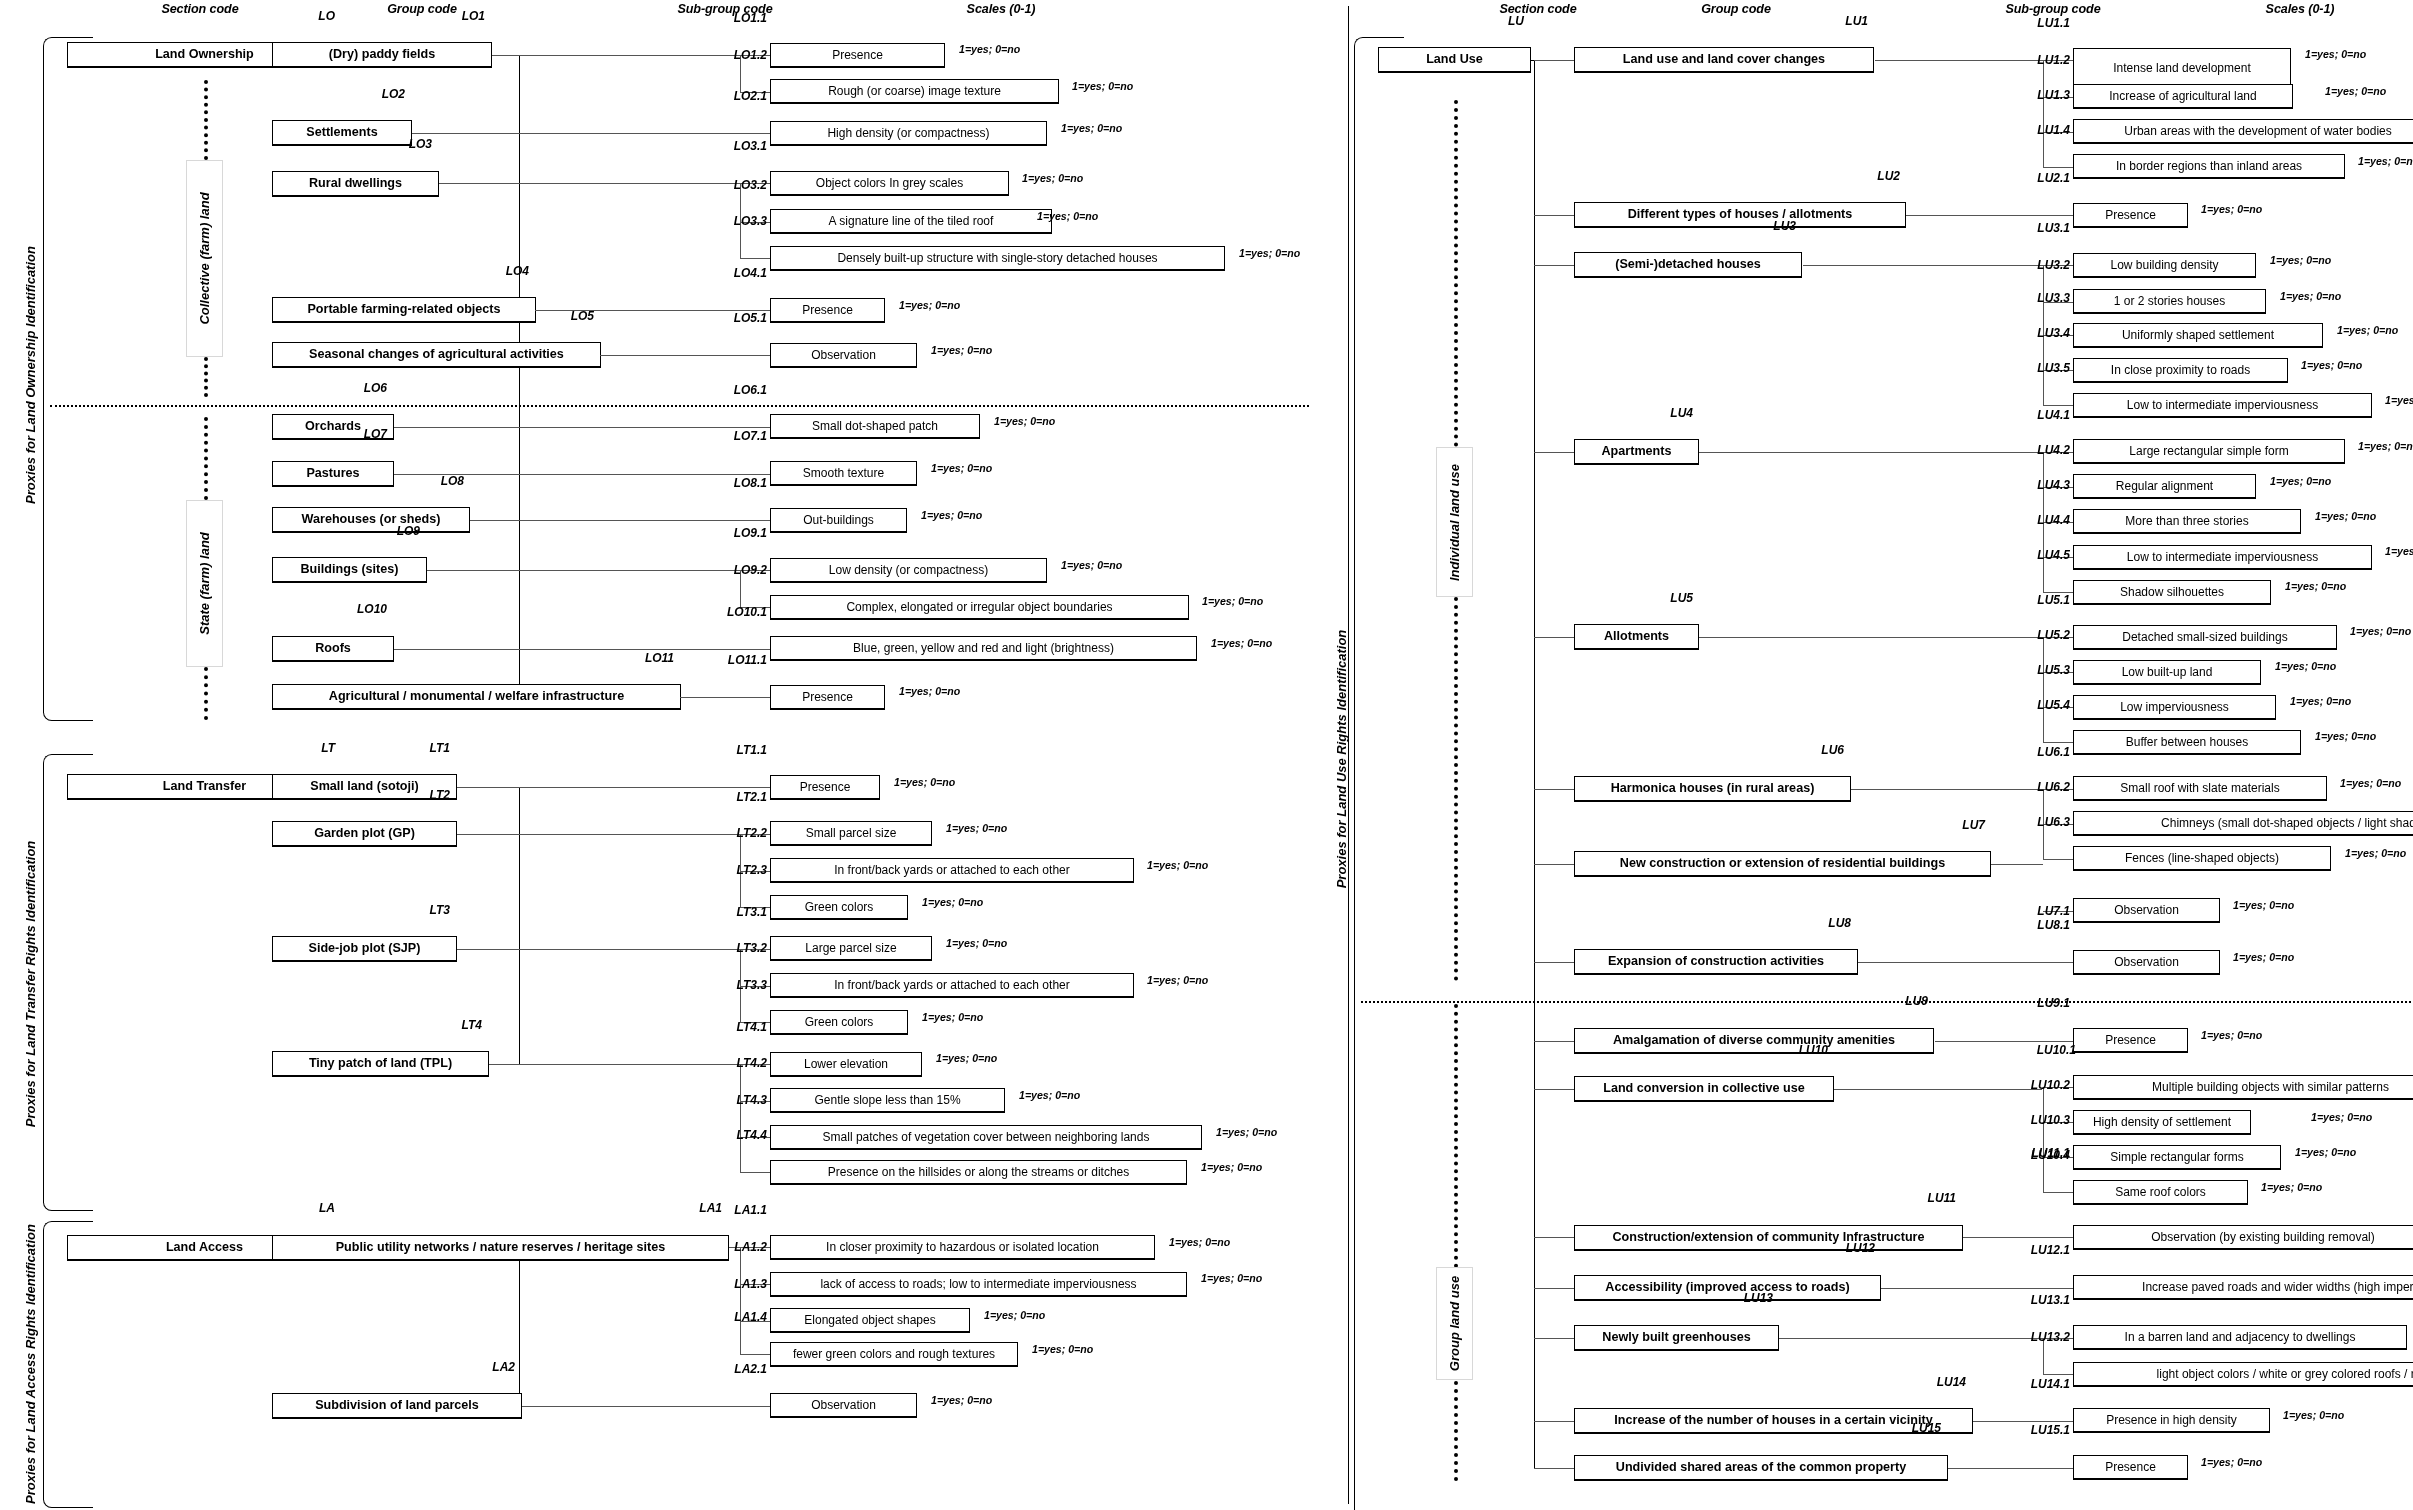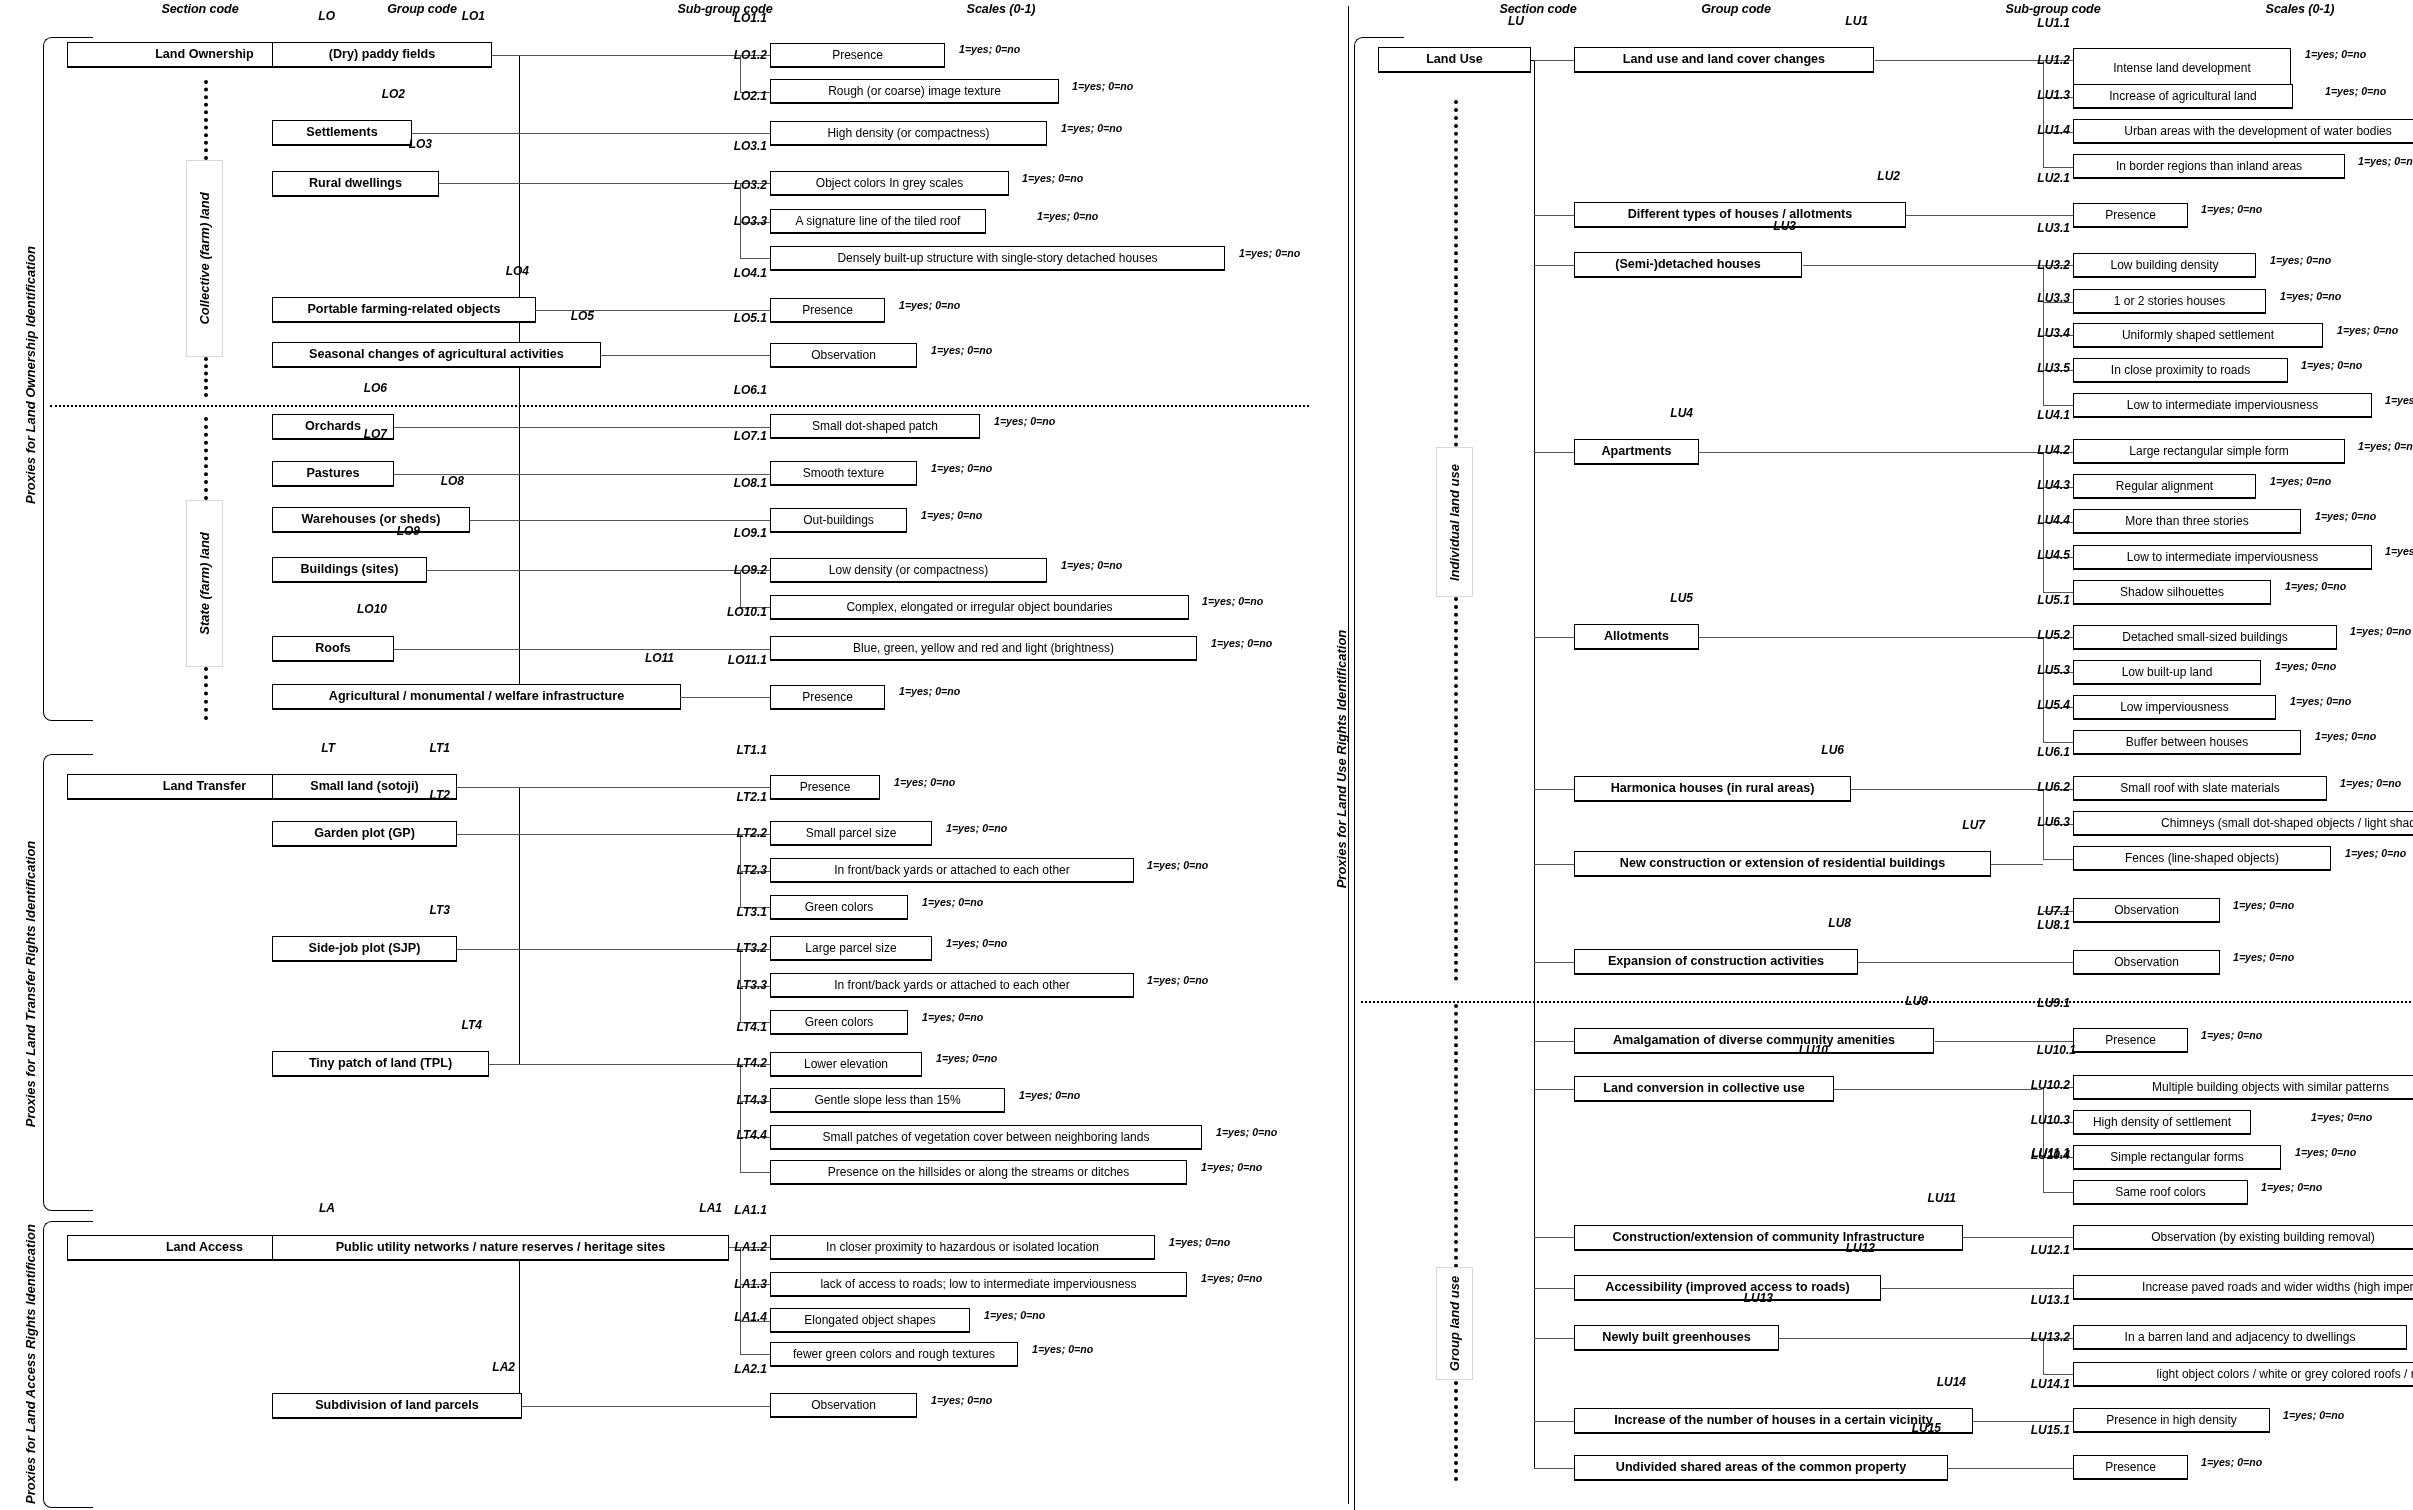--- a/index.html
+++ b/index.html
@@ -123,21 +123,21 @@
     <div class="code" style="left:432px;top:137px;transform:translateX(-100%);">LO3</div>
     <div class="node lvl2" style="left:272px;top:171px;width:167px;height:26px;">Rural dwellings</div>
     <div class="hline" style="left:439px;top:183px;width:302px;"></div>
     <div class="vline" style="left:740px;top:183px;height:75px;"></div>
     <div class="hline" style="left:740px;top:183px;width:30px;"></div>
     <div class="code" style="left:767px;top:139px;transform:translateX(-100%);">LO3.1</div>
     <div class="node lvl3" style="left:770px;top:171px;width:239px;height:25px;">Object colors In grey scales</div>
     <div class="scale" style="left:1022px;top:172px;">1=yes; 0=no</div>
     <div class="hline" style="left:740px;top:222px;width:30px;"></div>
     <div class="code" style="left:767px;top:178px;transform:translateX(-100%);">LO3.2</div>
-    <div class="node lvl3" style="left:770px;top:209px;width:216px;height:25px;">A signature line of the tiled roof</div>
+    <div class="node lvl3" style="left:770px;top:209px;width:282px;height:25px;">A signature line of the tiled roof</div>
     <div class="scale" style="left:1037px;top:210px;">1=yes; 0=no</div>
     <div class="hline" style="left:740px;top:258px;width:30px;"></div>
     <div class="code" style="left:767px;top:214px;transform:translateX(-100%);">LO3.3</div>
     <div class="node lvl3" style="left:770px;top:246px;width:455px;height:25px;">Densely built-up structure with single-story detached houses</div>
     <div class="scale" style="left:1239px;top:247px;">1=yes; 0=no</div>
     <div class="hline" style="left:519px;top:310px;width:-247px;"></div>
     <div class="code" style="left:529px;top:264px;transform:translateX(-100%);">LO4</div>
     <div class="node lvl2" style="left:272px;top:297px;width:264px;height:26px;">Portable farming-related objects</div>
     <div class="hline" style="left:535px;top:310px;width:205px;"></div>
     <div class="hline" style="left:740px;top:310px;width:30px;"></div>

